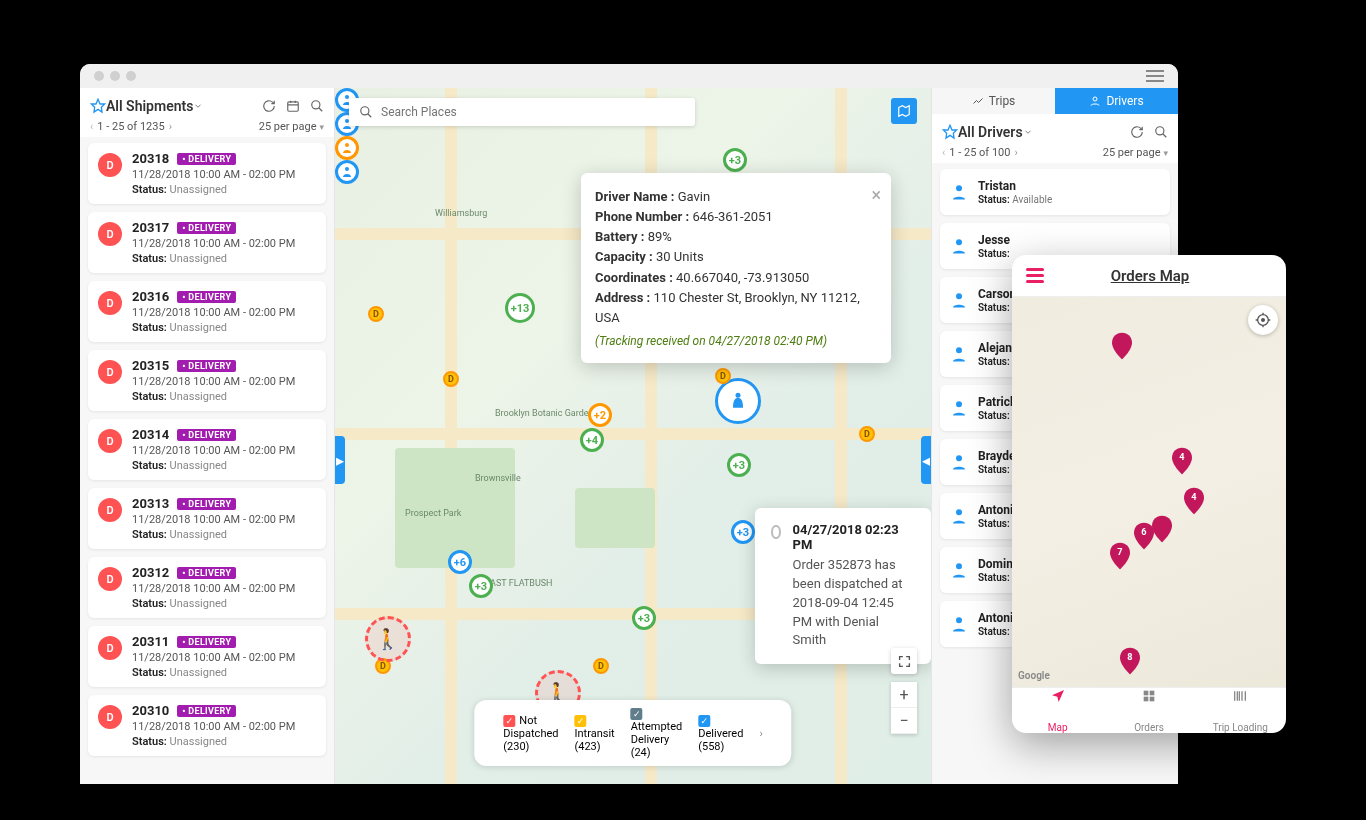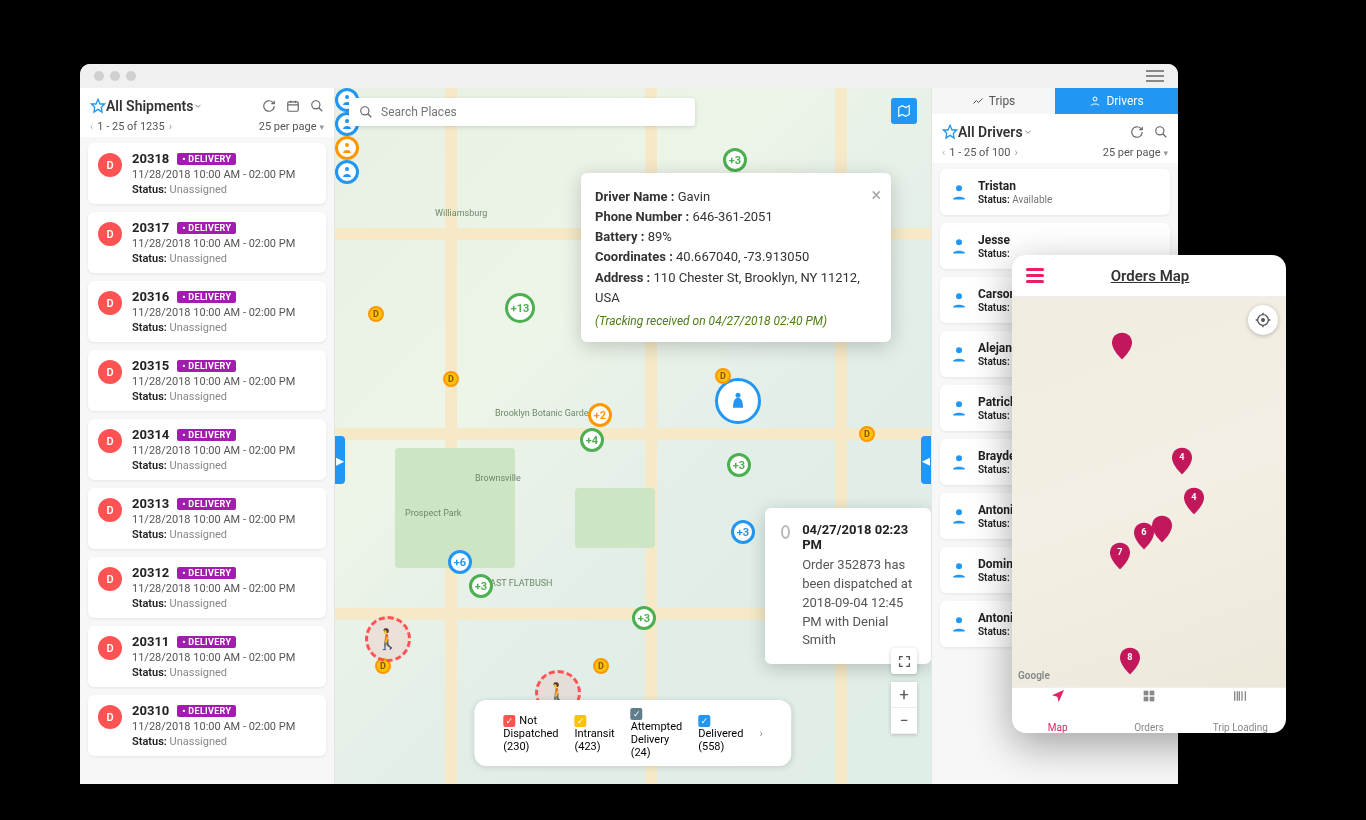--- a/index.html
+++ b/index.html
@@ -321,26 +321,27 @@
       <div class="dpin" style="top:570px;left:40px">D</div>
       <div class="dpin" style="top:570px;left:258px">D</div>
       <div class="walker" style="top:528px;left:30px">🚶</div>
       <div class="walker" style="top:582px;left:200px">🚶</div>
 
       <div class="popup" style="top:85px;left:246px;width:310px">
         <span class="close">×</span>
         <div><b>Driver Name :</b> <span>Gavin</span></div>
         <div><b>Phone Number :</b> <span>646-361-2051</span></div>
         <div><b>Battery :</b> <span>89%</span></div>
+        <div><b>Capacity :</b> <span>30 Units</span></div>
         <div><b>Coordinates :</b> <span>40.667040, -73.913050</span></div>
         <div><b>Address :</b> <span>110 Chester St, Brooklyn, NY 11212, USA</span></div>
         <div class="track">(Tracking received on 04/27/2018 02:40 PM)</div>
       </div>
 
-      <div class="card2" style="top:420px;left:430px">
+      <div class="card2" style="top:420px;left:420px">
         <div class="ring"></div>
         <div>
           <div class="ts">04/27/2018 02:23 PM</div>
           <div class="msg">Order 352873 has been dispatched at 2018-09-04 12:45 PM with Denial Smith</div>
         </div>
       </div>
 
       <div class="map-btn fullscreen-btn">
         <svg width="13" height="13" viewBox="0 0 24 24" fill="none" stroke="#555" stroke-width="2.5">
             <path d="M3 9V3h6M21 9V3h-6M3 15v6h6M21 15v6h-6"></path>

